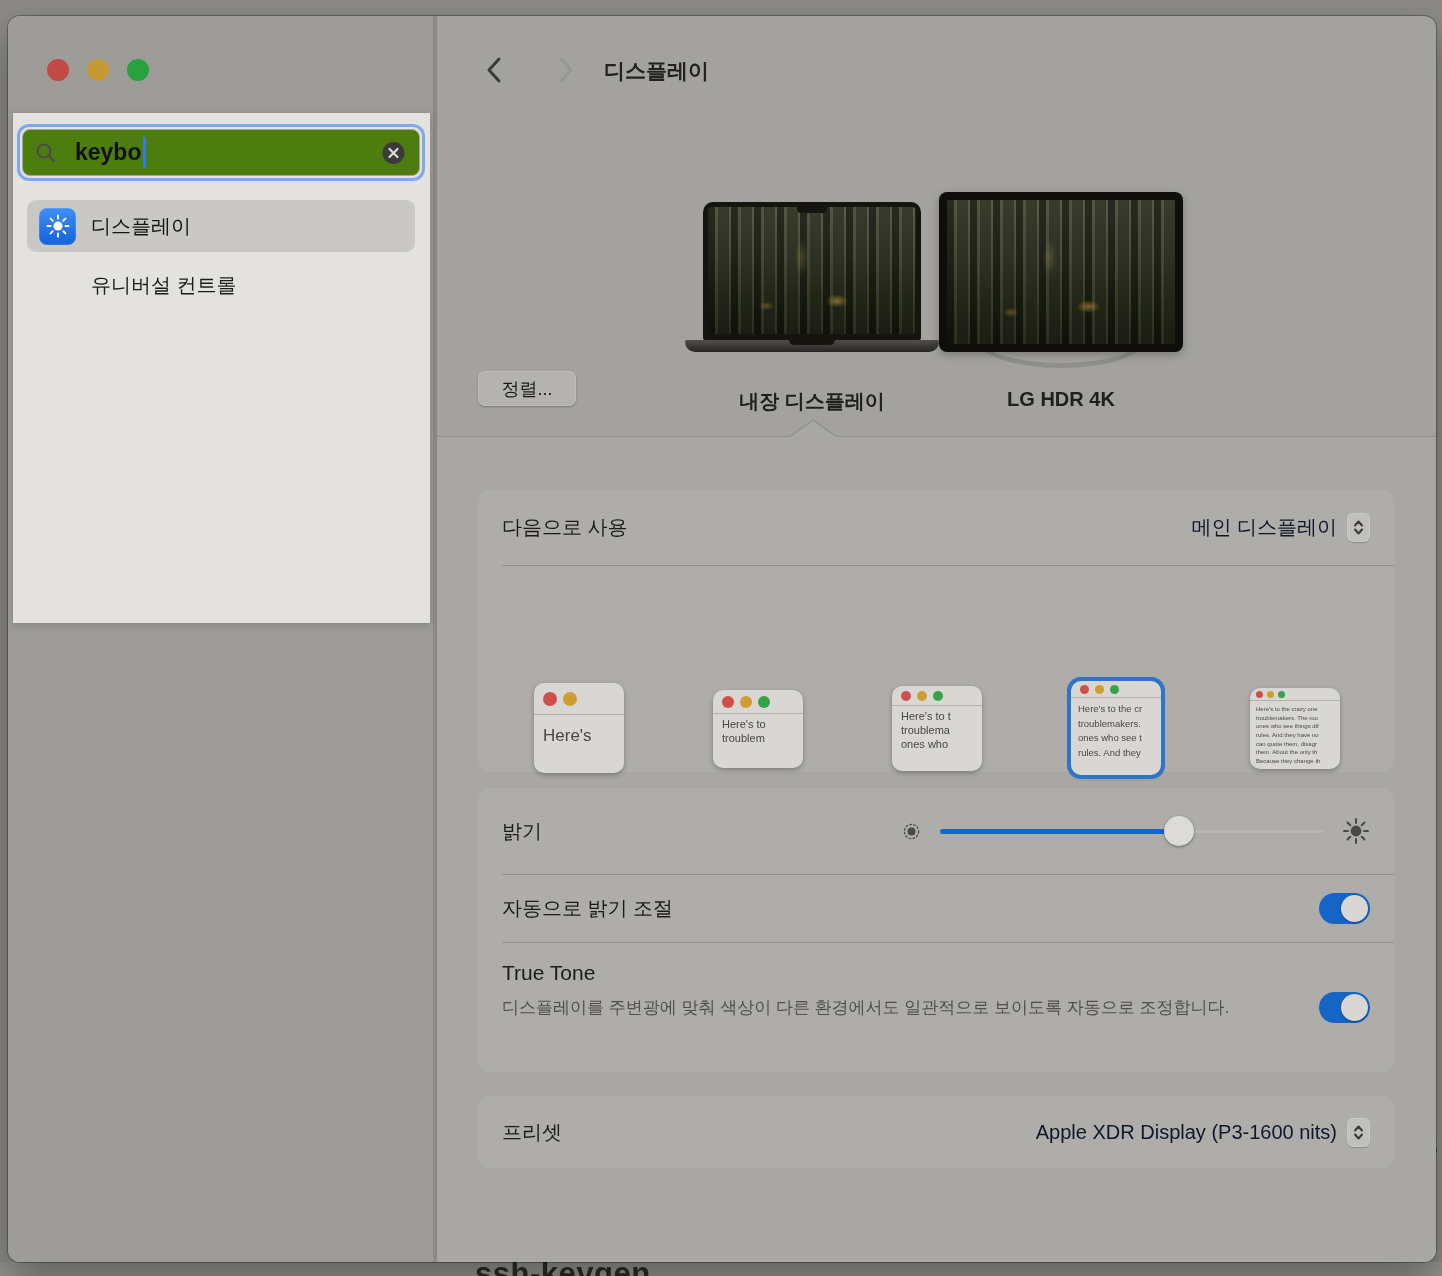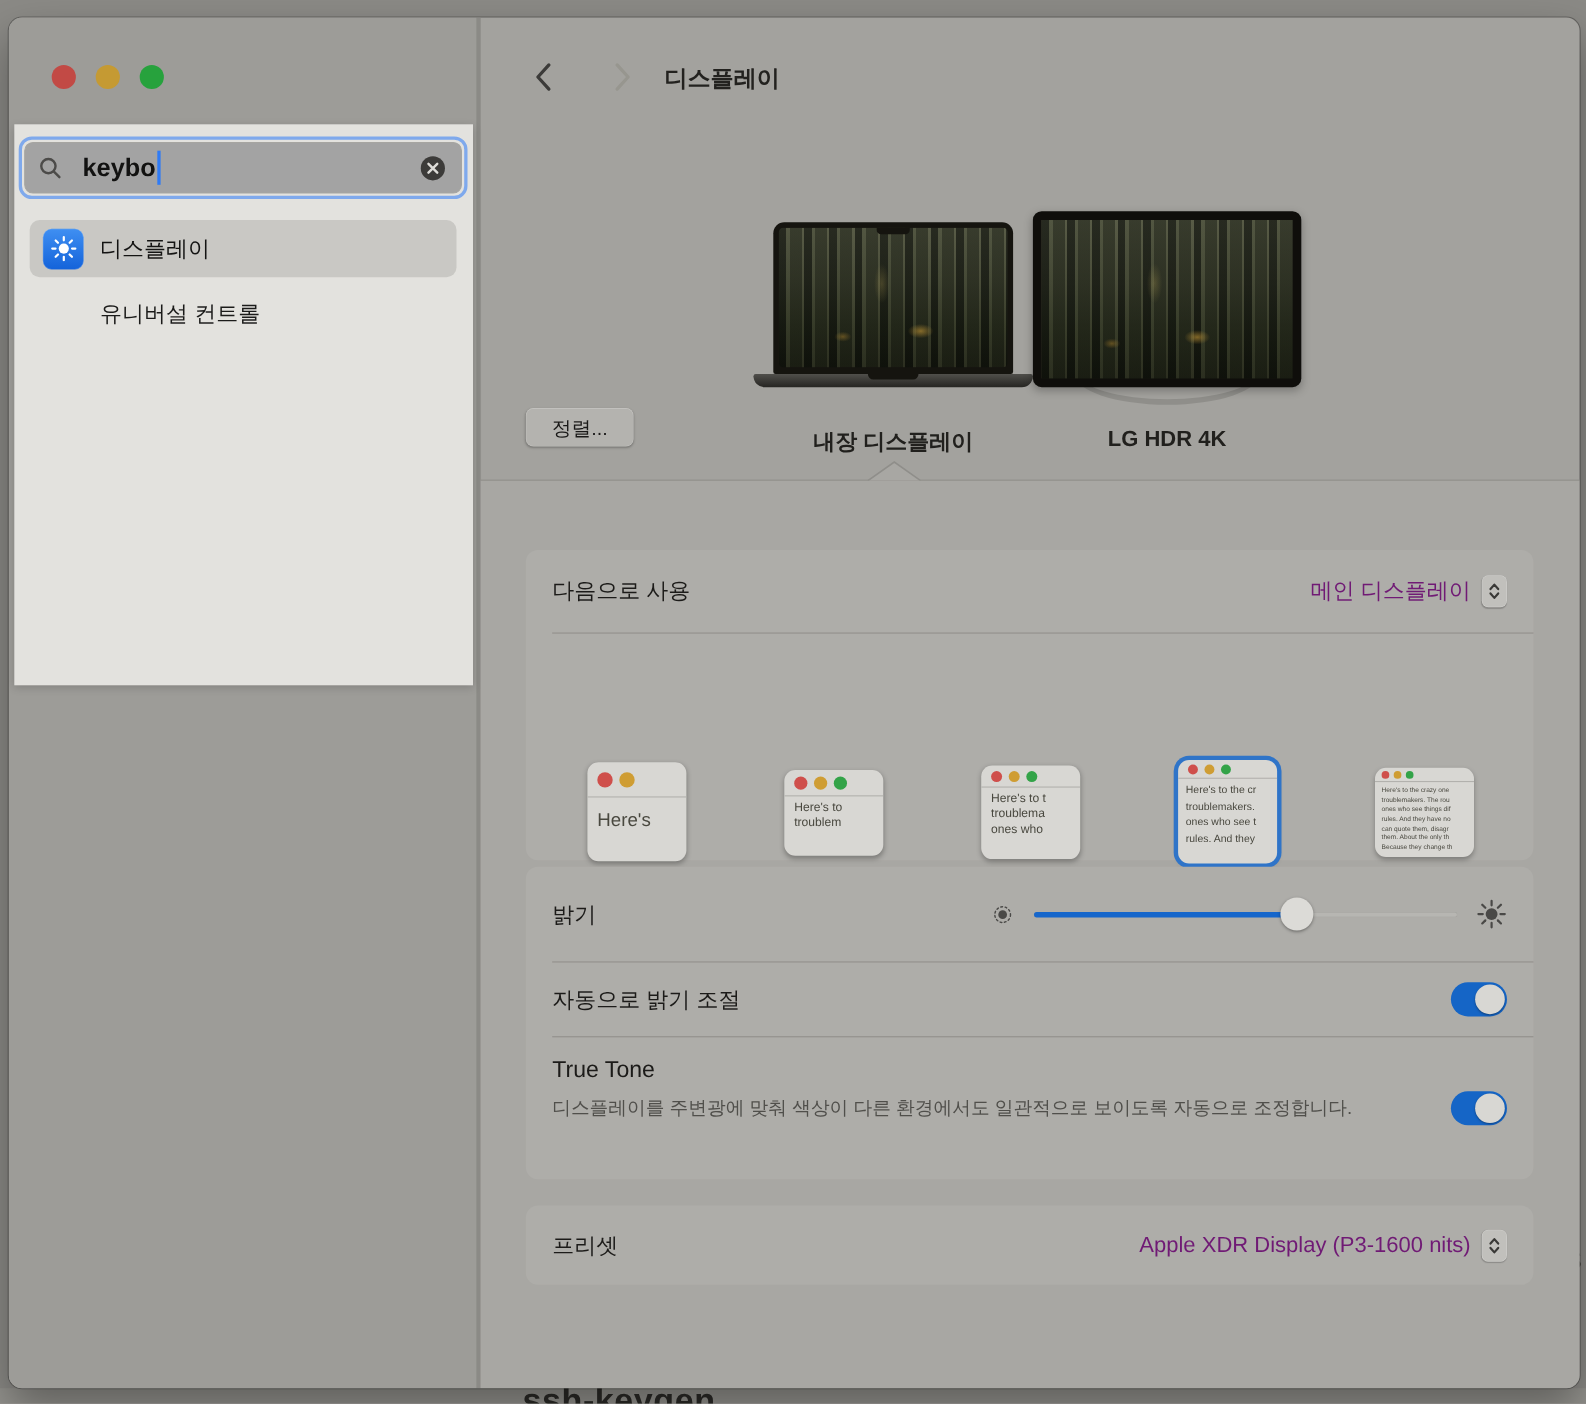--- a/index.html
+++ b/index.html
@@ -33,21 +33,21 @@
   .search-panel {
     position:absolute; left:5px; top:97px; width:417px; height:510px;
     background:#e3e2de; box-shadow:0 2px 8px rgba(0,0,0,.18);
   }
   .search-ring {
     position:absolute; left:4px; top:11px; width:408px; height:57px;
     border:3px solid #7fa9ec; border-radius:12px; background:transparent;
   }
   .search-field {
     position:absolute; left:2px; top:2px; right:2px; bottom:2px;
-    background:#a3a3a3; border:1px solid #a6a5a1; border-radius:8px;
+    background:#4d7c0f; border:1px solid #a6a5a1; border-radius:8px;
     display:flex; align-items:center; padding:0 12px;
   }
   .search-text { font-size:23px; font-weight:600; color:#121211; margin-left:18px; }
   .caret { width:3px; height:31px; background:#2f7bf5; margin-left:2px; }
   .clear-btn { position:absolute; right:14px; top:50%; transform:translateY(-50%); width:23px; height:23px; }
   .result-row-selected {
     position:absolute; left:14px; top:87px; width:388px; height:52px;
     background:#c9c8c4; border-radius:9px; display:flex; align-items:center; padding:0 12px;
   }
   .result-icon {
@@ -119,28 +119,28 @@
   .main-lower-bg { position:absolute; left:429px; top:421px; width:999px; height:825px; background:#a8a7a3; }
   .main-divider { position:absolute; left:429px; top:420px; width:999px; height:1px; background:#908f8b; }
   .notch-triangle { position:absolute; left:781px; top:403px; width:48px; height:18px; }
 
   
   .card { position:absolute; left:470px; width:916px; background:#aeada9; border-radius:11px; }
   .inner-divider { height:1px; background:rgba(110,109,104,.45); margin-left:24px; }
   .row { display:flex; align-items:center; padding:0 24px; }
   .row-label { font-size:20px; color:#1c1b19; }
   .spacer { flex:1; }
-  .popup-value { font-size:20px; color:#701a75; margin-right:10px; }
+  .popup-value { font-size:20px; color:#0f172a; margin-right:10px; }
   .stepper {
     width:23px; height:29px; background:#c1c0bc; border-radius:6px;
     display:flex; align-items:center; justify-content:center;
     box-shadow:0 1px 1px rgba(0,0,0,.2), inset 0 0 0 .5px rgba(255,255,255,.3);
   }
 
-  #card-use-as { top:484px; height:282px; }
+  #card-use-as { top:474px; height:282px; }
   .row-useas { height:75px; }
   .thumbs-zone { position:relative; height:206px; }
   .track-line { position:absolute; left:228px; top:231px; width:296px; height:1px; background:#8f8e8a; }
 
   .scale-thumb {
     position:absolute; width:90px; background:#d8d7d3; border-radius:10px; overflow:hidden;
     box-shadow:0 2px 5px rgba(0,0,0,.28);
   }
   .scale-thumb.sel { box-shadow:0 0 0 4px #2f74c8, 0 2px 5px rgba(0,0,0,.28); }
   .mock-titlebar { display:flex; align-items:center; gap:6px; padding-left:9px; border-bottom:1px solid #b2b1ad; }

